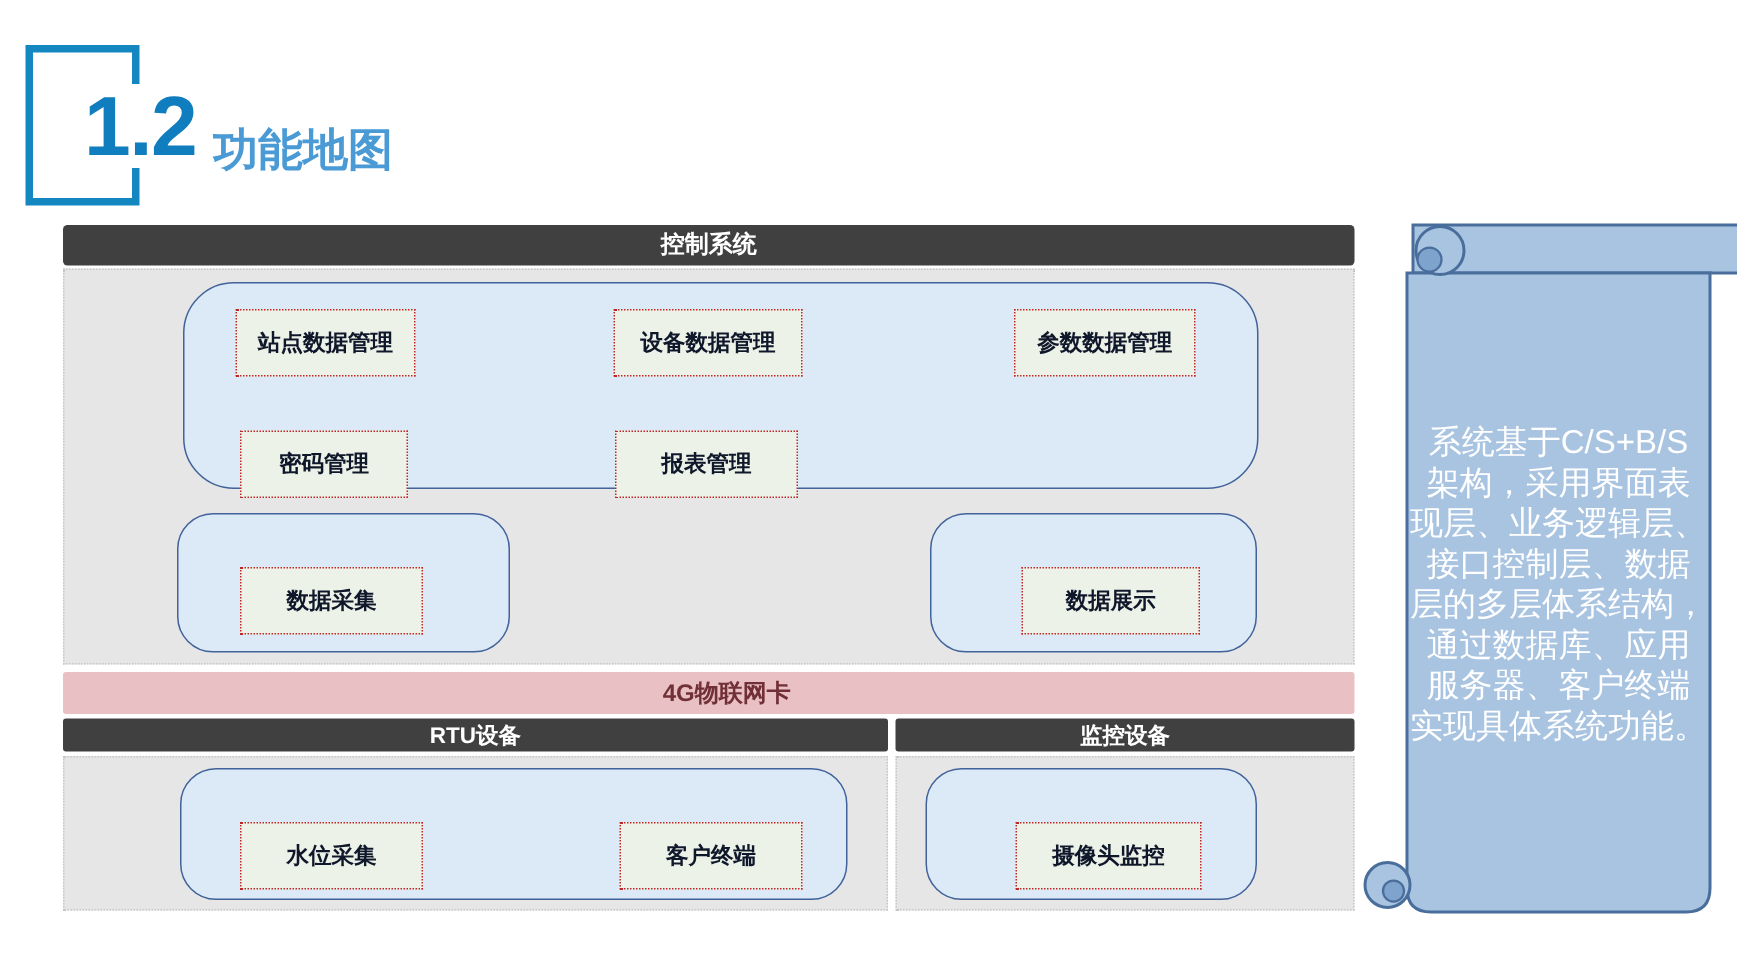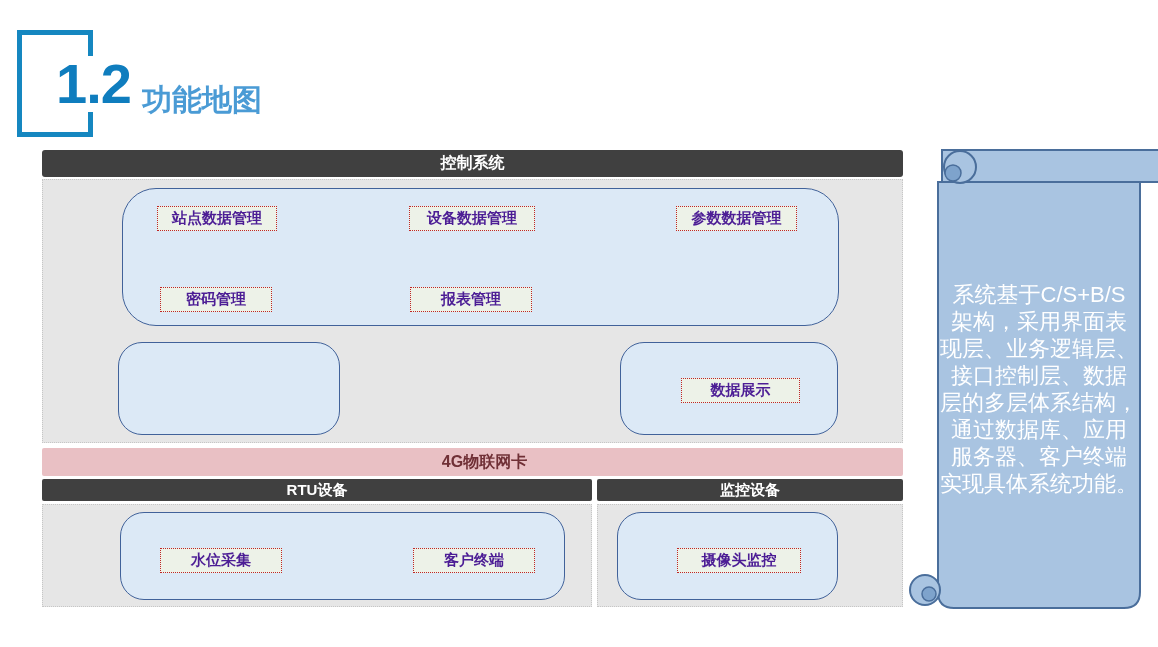--- a/index.html
+++ b/index.html
@@ -38,24 +38,24 @@
   .panel {
     position:absolute; background:#e6e6e6;
     border:1px dotted #c6c6c6;
   }
   .bluebox {
     position:absolute; background:#dce9f6;
     border:1.5px solid #41629a; border-radius:24px;
   }
   .bluebox.big { border-radius:34px; }
   .chip {
-    position:absolute; height:25px;
+    position:absolute; height:45px;
     display:flex; align-items:center; justify-content:center;
     background:#edf2e8; border:1.5px dotted #bf2626;
-    font-weight:bold; font-size:15px; color:#4c1d95;
+    font-weight:bold; font-size:15px; color:#0f172a;
     z-index:3;
   }
   .bar-network {
     position:absolute; display:flex; align-items:center; justify-content:center;
     background:#e9c0c4; color:#703036; font-weight:bold; font-size:16px;
     border-radius:2px;
   }
   .bar-device { font-size:15px; height:22px; border-radius:2px; }
   
   .scroll-svg { position:absolute; left:898px; top:140px; }
@@ -81,20 +81,21 @@
   <div class="bluebox big" style="left:122px; top:188px; width:717px; height:138px;"></div>
 
   <div class="chip" style="left:157px; top:206px; width:120px;">站点数据管理</div>
   <div class="chip" style="left:676px; top:206px; width:121px;">参数数据管理</div>
   <div class="chip" style="left:409px; top:206px; width:126px;">设备数据管理</div>
 
   <div class="chip" style="left:160px; top:287px; width:112px;">密码管理</div>
   <div class="chip" style="left:410px; top:287px; width:122px;">报表管理</div>
 
   <div class="bluebox" style="left:118px; top:342px; width:222px; height:93px;"></div>
+  <div class="chip" style="left:160px; top:378px; width:122px;">数据采集</div>
 
   <div class="bluebox" style="left:620px; top:342px; width:218px; height:93px;"></div>
   <div class="chip" style="left:681px; top:378px; width:119px;">数据展示</div>
 
   <div class="bar-network" style="left:42px; top:448px; width:861px; height:28px;padding-left:24px;">4G物联网卡</div>
 
   <div class="hbar bar-device" style="left:42px; top:479px; width:550px;">RTU设备</div>
   <div class="hbar bar-device" style="left:597px; top:479px; width:306px;">监控设备</div>
 
   <div class="panel" style="left:42px; top:504px; width:550px; height:103px;"></div>

